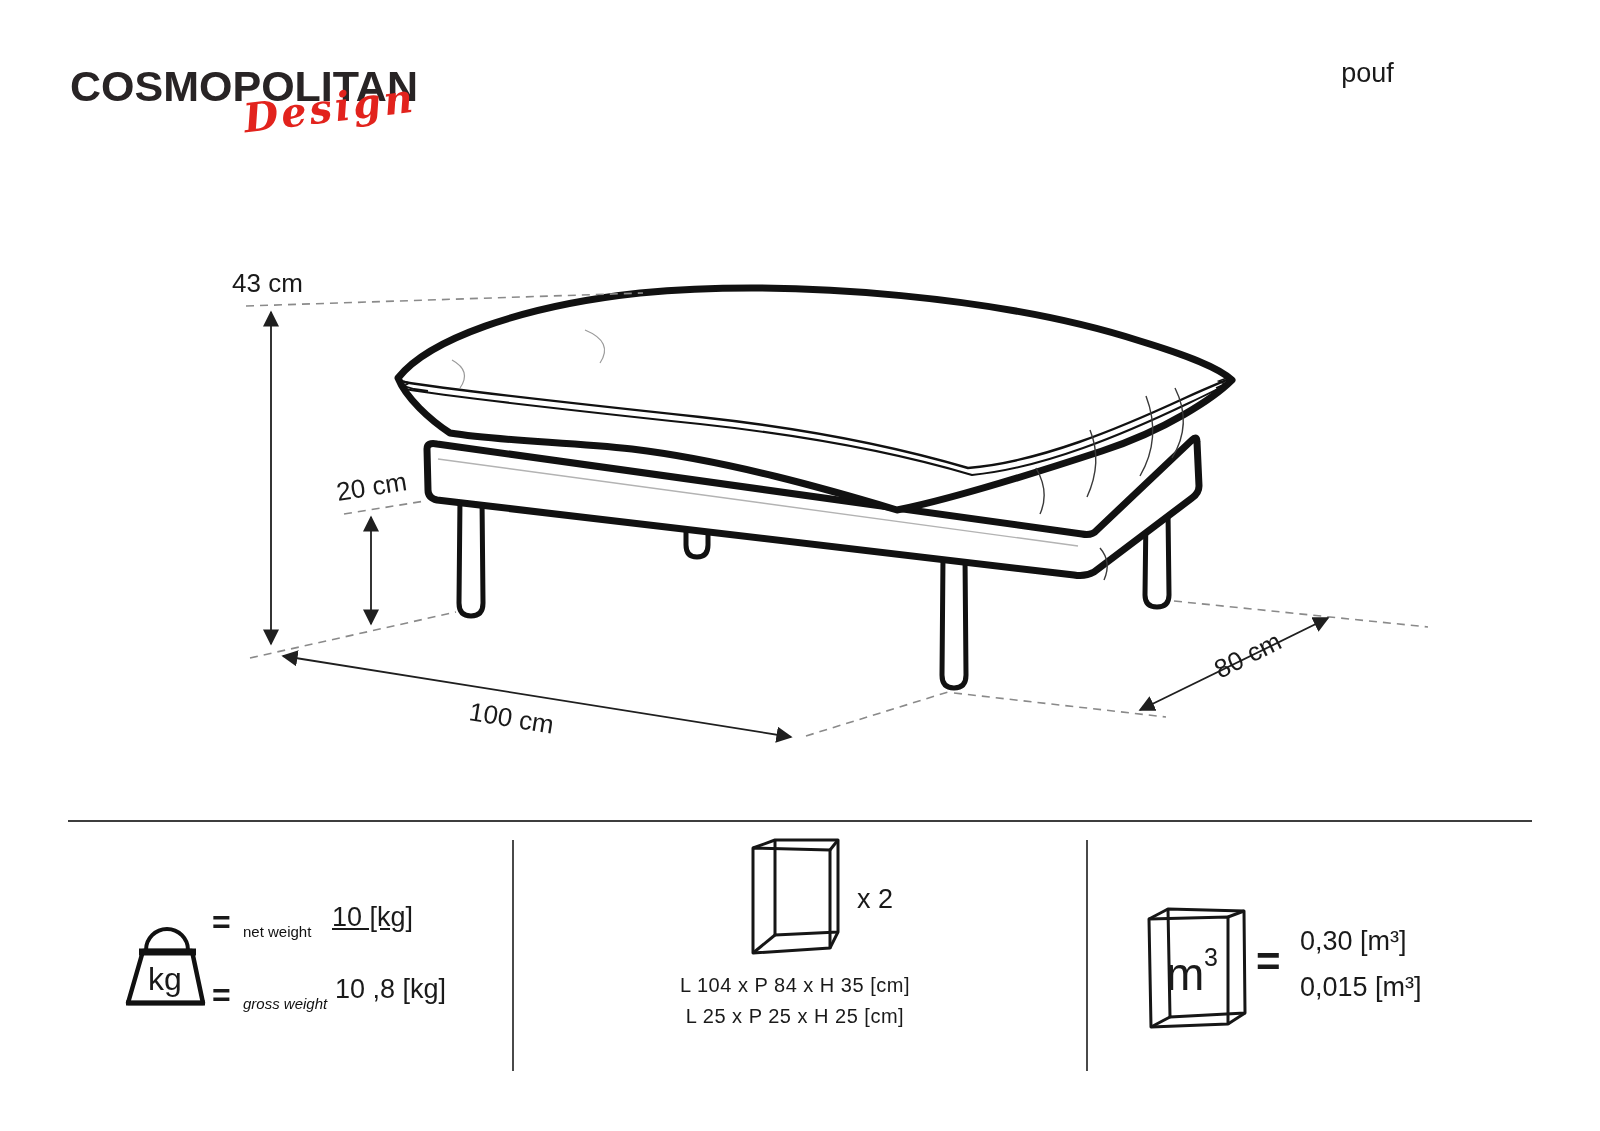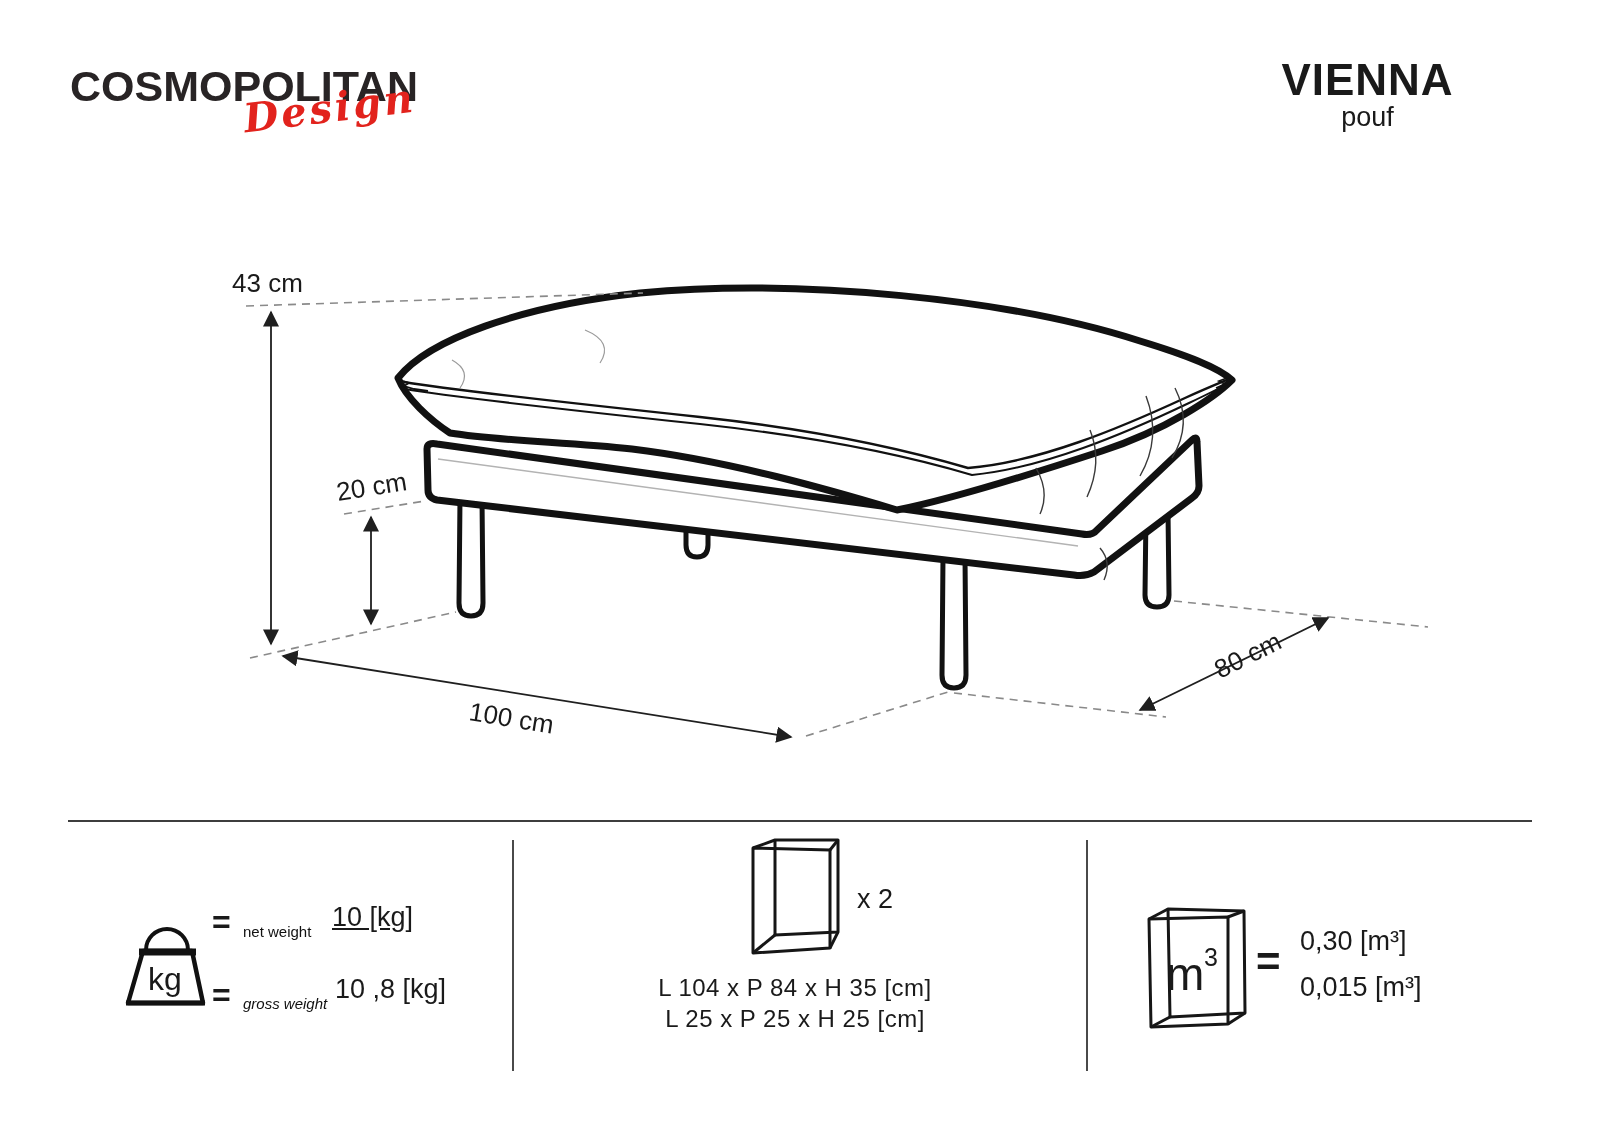--- a/index.html
+++ b/index.html
@@ -8,33 +8,32 @@
   .brand-name{left:70px;top:62px;font-size:43px;font-weight:bold;letter-spacing:0px;color:#282425;}
   .brand-script{left:243px;top:84px;font-size:40px;font-weight:bold;font-style:italic;font-family:"DejaVu Serif",serif;color:#e2231d;transform:rotate(-7deg);letter-spacing:3px;}
   .title-block{left:1250px;top:58px;width:235px;text-align:center;}
   .title-name{font-size:44px;font-weight:bold;letter-spacing:1px;line-height:1.0;}
   .title-sub{font-size:27px;margin-top:0;}
   .divider-h{left:68px;top:820px;width:1464px;height:2px;background:#3d3d3d;}
   .divider-v{width:2px;height:231px;top:840px;background:#4a4a4a;}
   .eq{font-size:32px;font-weight:bold;}
   .eq-small-label{font-size:15px;color:#111;}
   .val{font-size:27px;}
-  .pkg-dims{left:555px;width:480px;text-align:center;font-size:24px;letter-spacing:0.5px;}
+  .pkg-dims{left:555px;width:480px;text-align:center;font-size:20px;letter-spacing:0.5px;}
   .count-label{left:857px;top:884px;font-size:27px;}
   .vol-eq{left:1256px;top:938px;font-size:42px;font-weight:bold;}
   svg text{font-family:"Liberation Sans",sans-serif;}
 </style>
 </head>
 <body>
 
 <div class="abs brand-name">COSMOPOLITAN</div>
 <div class="abs brand-script">Design</div>
 
 <div class="abs title-block">
-  <div class="title-name">VIENNA</div>
   <div class="title-sub">pouf</div>
 </div>
 
 <svg class="abs" style="left:0;top:0;" width="1600" height="800" viewBox="0 0 1600 800">
   <defs>
     <marker id="arr" viewBox="0 0 10 10" refX="9" refY="5" markerWidth="9" markerHeight="9" orient="auto-start-reverse">
       <path d="M0,0 L10,5 L0,10 z" fill="#1f1f1f"></path>
     </marker>
   </defs>
 

